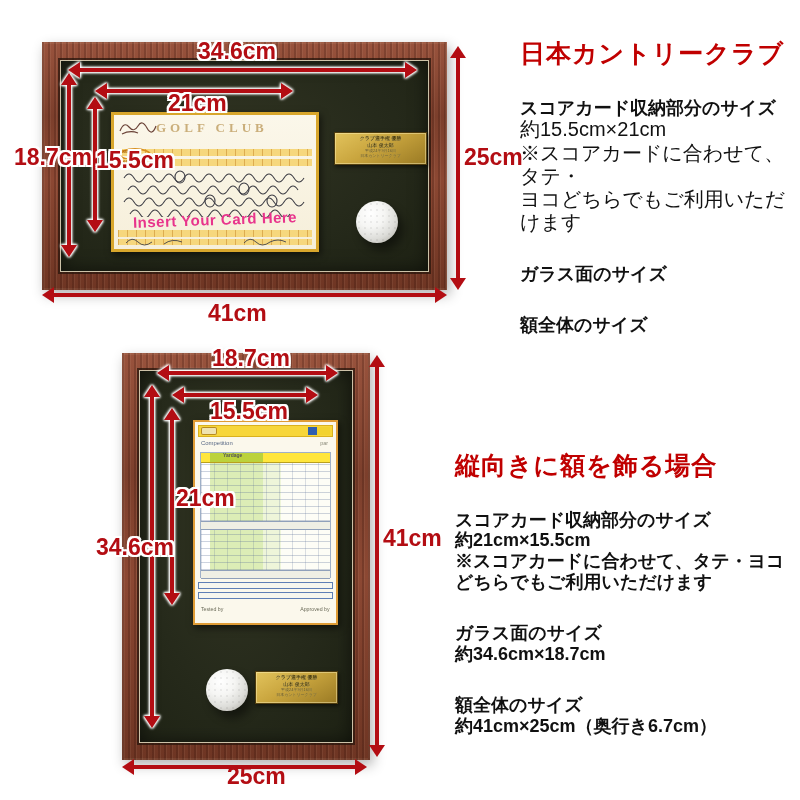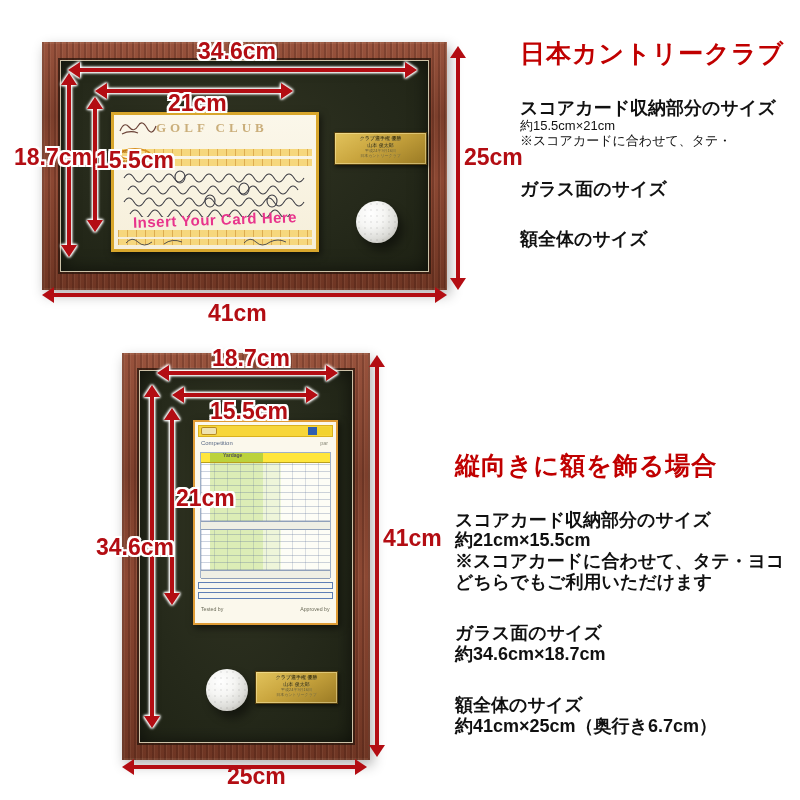--- a/index.html
+++ b/index.html
@@ -117,21 +117,21 @@
     white-space:nowrap;line-height:1;}
   .dim-label.outlined{text-shadow:-2px -2px 0 #fff,2px -2px 0 #fff,-2px 2px 0 #fff,
     2px 2px 0 #fff,-2px 0 0 #fff,2px 0 0 #fff,0 -2px 0 #fff,0 2px 0 #fff;}
 
   
   .info-block{position:absolute;color:#111;}
   .info-heading{font-size:25px;font-weight:bold;color:#c00000;letter-spacing:1px;
     margin:0 0 15px 0;line-height:1.1;}
   .info-group{margin-bottom:17px;}
   .info-title{font-size:18px;font-weight:bold;line-height:1.16;margin-top:30px;}
-  .info-line{font-size:13px;line-height:1.16;}
+  .info-line{font-size:20px;line-height:1.16;}
   .info-block.bold-values .info-line{font-weight:bold;font-size:18px;}
 </style>
 </head>
 <body>
 
 <div id="canvas">
 
   <div class="frame frame-h">
     <div class="mat">
 
@@ -225,20 +225,21 @@
   <div class="dim-label outlined" style="left:96px;top:149px">15.5cm</div>
   <div class="dim-label" style="left:464px;top:146px">25cm</div>
   <div class="dim-label" style="left:208px;top:302px">41cm</div>
 
   <div class="info-block" style="left:520px;top:40px;width:280px">
     <div class="info-heading">日本カントリークラブ</div>
     <div class="info-group">
       <div class="info-title">スコアカード収納部分のサイズ</div>
       <div class="info-line">約15.5cm×21cm</div>
       <div class="info-line">※スコアカードに合わせて、タテ・</div>
+      <div class="info-line">ヨコどちらでもご利用いただけます</div>
     </div>
     <div class="info-group">
       <div class="info-title">ガラス面のサイズ</div>
     </div>
     <div class="info-group">
       <div class="info-title">額全体のサイズ</div>
     </div>
   </div>
 
   <div class="frame frame-v">

